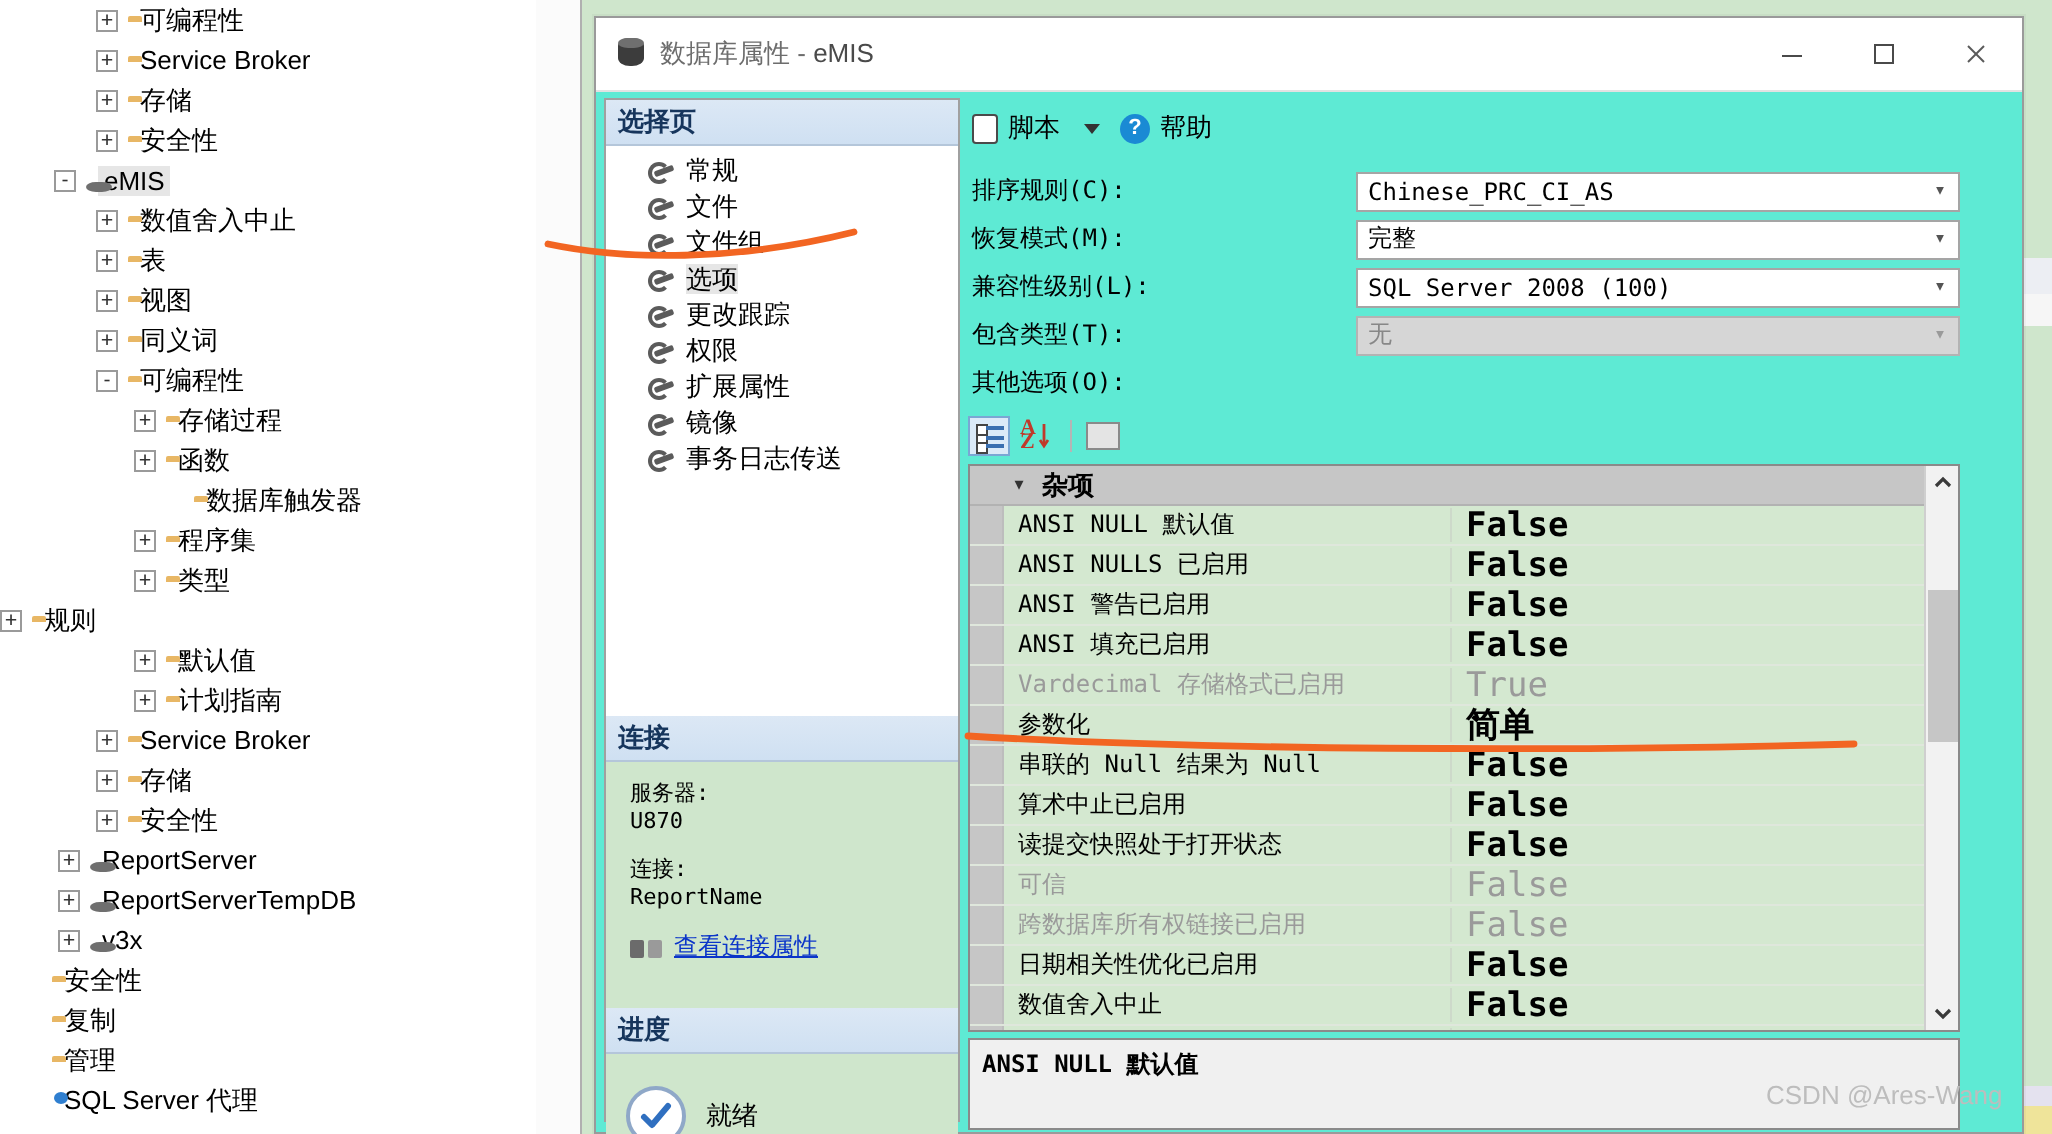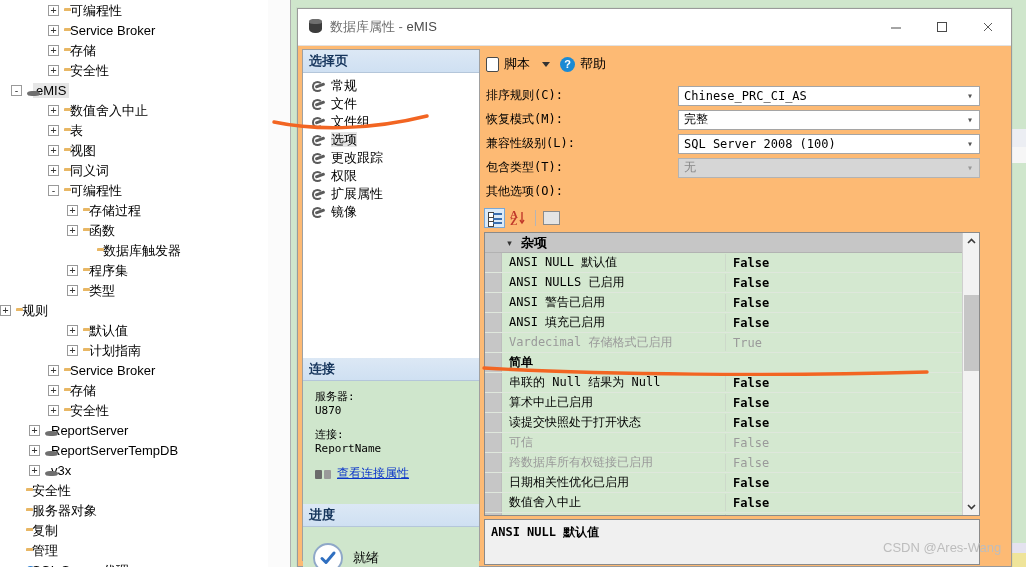--- a/index.html
+++ b/index.html
@@ -22,38 +22,38 @@
   .folder{width:15px;height:12px;background:#e8b765;position:relative;border-radius:1px 1px 0 0;}
   .folder:after{content:"";position:absolute;left:0;top:-3px;width:7px;height:3px;background:#e8b765;border-radius:1px 1px 0 0;}
   .dbcyl{width:13px;height:14px;background:#3c3c3c;border-radius:6px/4px;position:relative;}
   .dbcyl:after{content:"";position:absolute;left:0;top:0;width:13px;height:5px;background:#6f6f6f;border-radius:6px/3px;}
   .agent{width:13px;height:14px;background:#5a5a5a;position:relative;border-radius:2px;}
   .agent:after{content:"";position:absolute;left:1px;bottom:-1px;width:7px;height:6px;background:#2f7fd0;border-radius:50%;}
   .tlabel{vertical-align:middle;}
   .tlabel.sel{background:#e6e6e6;padding:0 3px;}
 
   
-  #dlg{position:absolute;left:297px;top:8px;width:715px;height:559px;background:#fdba74;
+  #dlg{position:absolute;left:297px;top:8px;width:715px;height:559px;background:#5eead4;
        border:1px solid #9a9a9a;box-sizing:border-box;box-shadow:0 0 0 1px rgba(0,0,0,.03);}
   #titlebar{height:36px;background:#ffffff;border-bottom:1px solid #e2e2e2;display:flex;align-items:center;}
   #titlebar .ticon{margin-left:11px;margin-right:8px;}
   #title-text{font-size:13px;color:#6d6d6d;white-space:nowrap;}
   #title-text .dbname{color:#4a4a4a;}
   #wbtns{margin-left:auto;display:flex;height:36px;}
   .wbtn{width:46px;height:36px;display:flex;align-items:center;justify-content:center;color:#4a4a4a;font-size:14px;}
   .wbtn svg{display:block;}
 
   #dlgbody{position:absolute;left:0;top:36px;width:698px;height:521px;}
 
   
   #leftpane{position:absolute;left:4px;top:4px;width:178px;height:512px;background:#fff;border:1px solid #a0a0a0;box-sizing:border-box;}
   .sec-head{background:linear-gradient(#dce8f5,#cfe0f2);border-bottom:1px solid #b4c6da;
             font-weight:bold;font-size:13px;padding:2px 6px;color:#16355c;}
   #pagelist{padding:3px 0 0 0;}
-  .pgitem{height:18px;line-height:18px;padding-left:9px;font-size:13px;white-space:nowrap;}
+  .pgitem{height:18px;line-height:18px;padding-left:21px;font-size:13px;white-space:nowrap;}
   .pgitem .wrench{display:inline-block;width:13px;height:12px;margin-right:6px;vertical-align:middle;position:relative;}
   .pgitem .wrench:before{content:"";position:absolute;left:3px;top:4px;width:10px;height:3px;background:#5b5b5b;transform:rotate(-20deg);border-radius:1px;}
   .pgitem .wrench:after{content:"";position:absolute;left:0px;top:1px;width:7px;height:7px;border:2px solid #5b5b5b;border-radius:50%;border-right-color:transparent;}
   .pgitem span.txt{vertical-align:middle;}
   .pgitem.highlight span.txt{background:#e6e6e6;}
 
   #connsec{position:absolute;left:0;top:308px;width:176px;}
   #connbox{background:#cfe6cc;height:146px;padding:8px 10px 0 12px;box-sizing:border-box;font-size:12px;}
   #connbox .lbl{font-family:"DejaVu Sans Mono",monospace;font-size:11px;}
   #connbox .val{font-family:"DejaVu Sans Mono",monospace;font-size:11px;margin-bottom:10px;}
@@ -101,21 +101,21 @@
 
   #grid{position:relative;width:496px;height:284px;border:1px solid #8a8a8a;box-sizing:border-box;background:#fff;overflow:hidden;}
   #gridscroll{position:absolute;right:0;top:0;width:17px;height:282px;background:#f2f2f2;border-left:1px solid #cfcfcf;box-sizing:border-box;}
   .sbarrow{height:17px;display:flex;align-items:center;justify-content:center;color:#4a4a4a;font-size:9px;}
   #sbthumb{position:absolute;left:1px;top:62px;width:15px;height:76px;background:#c6c6c6;}
   #gridrows{position:absolute;left:0;top:0;right:17px;}
   .grow{display:flex;height:19px;align-items:center;border-bottom:1px solid #dfe7dc;background:#d4e8d0;}
   .grow .gutter{width:17px;height:19px;background:#c6c6c6;flex:none;border-right:1px solid #bdbdbd;box-sizing:border-box;}
   .grow .gname{width:224px;padding-left:7px;font-family:"DejaVu Sans Mono",monospace;font-size:12px;white-space:nowrap;
                 border-right:1px solid #cdd9ca;box-sizing:border-box;overflow:hidden;}
-  .grow .gval{padding-left:7px;font-family:"DejaVu Sans Mono",monospace;font-size:12px;font-weight:bold;}
+  .grow .gval{padding-left:7px;font-family:"DejaVu Sans Mono",monospace;font-size:17px;font-weight:bold;}
   .grow.dim .gname,.grow.dim .gval{color:#9a9a9a;font-weight:normal;}
   .grow.cat{background:#c6c6c6;border-bottom:1px solid #b2b2b2;}
   .grow.cat .catname{font-weight:bold;font-size:13px;padding-left:4px;}
   .grow.cat .chev{width:15px;text-align:center;font-size:9px;color:#333;}
   .grow.cat .gutter{background:#c6c6c6;border-right:none;}
 
   #desc{width:496px;height:46px;border:1px solid #8a8a8a;box-sizing:border-box;background:#f0f0f0;margin-top:3px;padding:4px 6px;}
   #desctitle{font-family:"DejaVu Sans Mono",monospace;font-size:12px;font-weight:bold;}
 
   
@@ -134,42 +134,41 @@
 <div class="bgstrip" style="left:997px;top:129px;width:29px;height:18px;"></div>
 <div class="bgstrip" style="left:997px;top:147px;width:29px;height:16px;background:#f6f6f6;"></div>
 <div class="bgstrip" style="left:997px;top:543px;width:29px;height:10px;background:#e4e2ef;"></div>
 <div class="bgstrip" style="left:1012px;top:553px;width:14px;height:14px;background:#efe49a;"></div>
 
 <div id="oe">
     <div class="tnode" style="padding-left: 48px;"><span class="exp">+</span><span class="ico"><span class="folder"></span></span><span class="tlabel">可编程性</span></div>
     <div class="tnode" style="padding-left: 48px;"><span class="exp">+</span><span class="ico"><span class="folder"></span></span><span class="tlabel">Service Broker</span></div>
     <div class="tnode" style="padding-left: 48px;"><span class="exp">+</span><span class="ico"><span class="folder"></span></span><span class="tlabel">存储</span></div>
     <div class="tnode" style="padding-left: 48px;"><span class="exp">+</span><span class="ico"><span class="folder"></span></span><span class="tlabel">安全性</span></div>
-    <div class="tnode" style="padding-left: 11px;"><span class="exp">-</span><span class="ico"><span class="dbcyl"></span></span><span class="tlabel sel">eMIS</span></div>
+    <div class="tnode" style="padding-left: 27px;"><span class="exp">-</span><span class="ico"><span class="dbcyl"></span></span><span class="tlabel sel">eMIS</span></div>
     <div class="tnode" style="padding-left: 48px;"><span class="exp">+</span><span class="ico"><span class="folder"></span></span><span class="tlabel">数值舍入中止</span></div>
     <div class="tnode" style="padding-left: 48px;"><span class="exp">+</span><span class="ico"><span class="folder"></span></span><span class="tlabel">表</span></div>
     <div class="tnode" style="padding-left: 48px;"><span class="exp">+</span><span class="ico"><span class="folder"></span></span><span class="tlabel">视图</span></div>
     <div class="tnode" style="padding-left: 48px;"><span class="exp">+</span><span class="ico"><span class="folder"></span></span><span class="tlabel">同义词</span></div>
     <div class="tnode" style="padding-left: 48px;"><span class="exp">-</span><span class="ico"><span class="folder"></span></span><span class="tlabel">可编程性</span></div>
     <div class="tnode" style="padding-left: 67px;"><span class="exp">+</span><span class="ico"><span class="folder"></span></span><span class="tlabel">存储过程</span></div>
     <div class="tnode" style="padding-left: 67px;"><span class="exp">+</span><span class="ico"><span class="folder"></span></span><span class="tlabel">函数</span></div>
     <div class="tnode" style="padding-left: 81px;"><span class="exp none"></span><span class="ico"><span class="folder"></span></span><span class="tlabel">数据库触发器</span></div>
     <div class="tnode" style="padding-left: 67px;"><span class="exp">+</span><span class="ico"><span class="folder"></span></span><span class="tlabel">程序集</span></div>
     <div class="tnode" style="padding-left: 67px;"><span class="exp">+</span><span class="ico"><span class="folder"></span></span><span class="tlabel">类型</span></div>
     <div class="tnode" style=""><span class="exp">+</span><span class="ico"><span class="folder"></span></span><span class="tlabel">规则</span></div>
     <div class="tnode" style="padding-left: 67px;"><span class="exp">+</span><span class="ico"><span class="folder"></span></span><span class="tlabel">默认值</span></div>
     <div class="tnode" style="padding-left: 67px;"><span class="exp">+</span><span class="ico"><span class="folder"></span></span><span class="tlabel">计划指南</span></div>
     <div class="tnode" style="padding-left: 48px;"><span class="exp">+</span><span class="ico"><span class="folder"></span></span><span class="tlabel">Service Broker</span></div>
     <div class="tnode" style="padding-left: 48px;"><span class="exp">+</span><span class="ico"><span class="folder"></span></span><span class="tlabel">存储</span></div>
     <div class="tnode" style="padding-left: 48px;"><span class="exp">+</span><span class="ico"><span class="folder"></span></span><span class="tlabel">安全性</span></div>
     <div class="tnode" style="padding-left: 29px;"><span class="exp">+</span><span class="ico"><span class="dbcyl"></span></span><span class="tlabel">ReportServer</span></div>
     <div class="tnode" style="padding-left: 29px;"><span class="exp">+</span><span class="ico"><span class="dbcyl"></span></span><span class="tlabel">ReportServerTempDB</span></div>
     <div class="tnode" style="padding-left: 29px;"><span class="exp">+</span><span class="ico"><span class="dbcyl"></span></span><span class="tlabel">v3x</span></div>
     <div class="tnode" style="padding-left: 10px;"><span class="exp none"></span><span class="ico"><span class="folder"></span></span><span class="tlabel">安全性</span></div>
-    <div class="tnode" style="padding-left: 10px;"><span class="exp none"></span><span class="ico"><span class="folder"></span></span><span class="tlabel">服务器对象</span></div>
     <div class="tnode" style="padding-left: 10px;"><span class="exp none"></span><span class="ico"><span class="folder"></span></span><span class="tlabel">复制</span></div>
     <div class="tnode" style="padding-left: 10px;"><span class="exp none"></span><span class="ico"><span class="folder"></span></span><span class="tlabel">管理</span></div>
     <div class="tnode" style="padding-left: 10px;"><span class="exp none"></span><span class="ico"><span class="agent"></span></span><span class="tlabel">SQL Server 代理</span></div>
   </div>
 <div id="oe-edge"></div>
 
 <div id="dlg">
 
   <div id="titlebar">
     <span class="ticon">
@@ -204,20 +203,21 @@
       <div class="sec-head">选择页</div>
       <div id="pagelist">
           <div class="pgitem"><span class="wrench"></span><span class="txt">常规</span></div>
           <div class="pgitem"><span class="wrench"></span><span class="txt">文件</span></div>
           <div class="pgitem"><span class="wrench"></span><span class="txt">文件组</span></div>
           <div class="pgitem highlight"><span class="wrench"></span><span class="txt">选项</span></div>
           <div class="pgitem"><span class="wrench"></span><span class="txt">更改跟踪</span></div>
           <div class="pgitem"><span class="wrench"></span><span class="txt">权限</span></div>
           <div class="pgitem"><span class="wrench"></span><span class="txt">扩展属性</span></div>
           <div class="pgitem"><span class="wrench"></span><span class="txt">镜像</span></div>
+          <div class="pgitem"><span class="wrench"></span><span class="txt">事务日志传送</span></div>
         </div>
 
       <div id="connsec">
         <div class="sec-head">连接</div>
         <div id="connbox">
           <div class="lbl">服务器:</div>
           <div class="val">U870</div>
           <div class="lbl">连接:</div>
           <div class="val">ReportName</div>
           <div id="connlink">
@@ -339,20 +339,21 @@
               <div class="gname">ANSI 填充已启用</div>
               <div class="gval">False</div>
             </div>
             <div class="grow dim">
               <div class="gutter"></div>
               <div class="gname">Vardecimal 存储格式已启用</div>
               <div class="gval">True</div>
             </div>
             <div class="grow">
               <div class="gutter"></div>
+              <div class="gname">参数化</div>
               <div class="gval">简单</div>
             </div>
             <div class="grow">
               <div class="gutter"></div>
               <div class="gname">串联的 Null 结果为 Null</div>
               <div class="gval">False</div>
             </div>
             <div class="grow">
               <div class="gutter"></div>
               <div class="gname">算术中止已启用</div>

